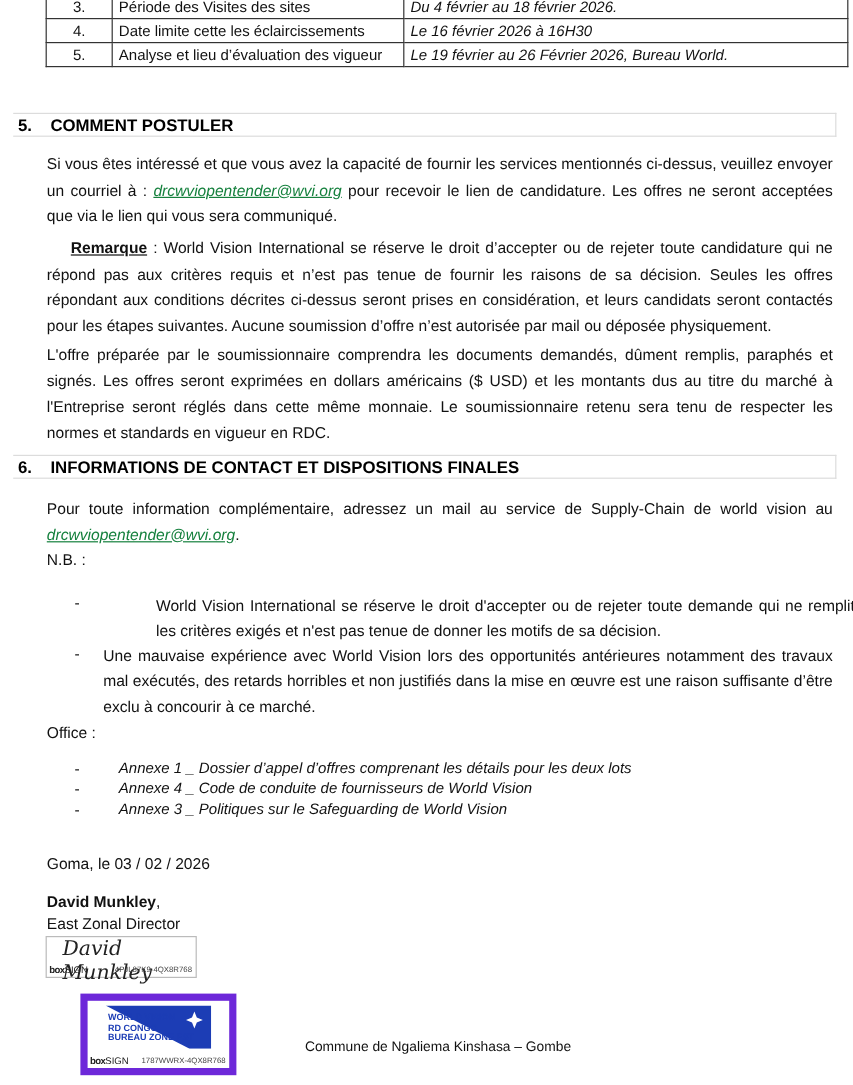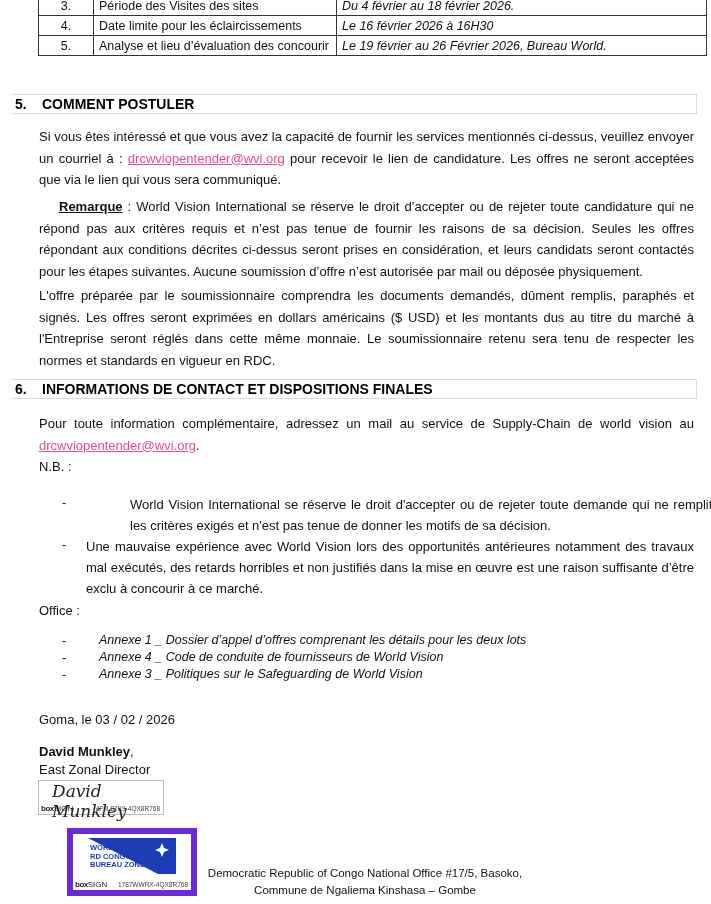--- a/index.html
+++ b/index.html
@@ -24,21 +24,21 @@
     position:absolute; left:11px; width:685px; height:18px;
     border:1px solid #dcdcdc; border-left:none;
     color:#000000; font-weight:bold; font-size:14px; line-height:18px;
   }
   .sec-head .n { display:inline-block; width:27px; padding-left:4px; }
 
   p.para {
     position:absolute; left:39px; width:655px; margin:0;
     line-height:21.5px; text-align:justify; font-size:13px;
   }
-  a.mail { color:#ec4899; text-decoration:underline; }
+  a.mail { color:#15803d; text-decoration:underline;font-style:italic; }
   .rem { font-weight:bold; text-decoration:underline;margin-left:20px; }
 
   .bullet { position:absolute; left:62px; font-size:13px; }
   .bullet-text { position:absolute; left:86px; width:608px; line-height:21px; text-align:justify; margin:0; }
   .annex-item { position:absolute; left:86px; font-style:italic; font-size:12.5px;margin-left:13px; }
 
   .sigbox {
     position:absolute; left:38px; top:780px; width:124px; height:33px;
     border:1px solid #bbb; background:#fff;
   }
@@ -60,26 +60,26 @@
 
 <table class="sched">
   <tbody>
       <tr>
     <td class="num">3.</td>
     <td class="label">Période des Visites des sites</td>
     <td class="val">Du 4 février au 18 février 2026.</td>
   </tr>
   <tr>
     <td class="num">4.</td>
-    <td class="label">Date limite pour les éclaircissements</td>
+    <td class="label">Date limite cette les éclaircissements</td>
     <td class="val">Le 16 février 2026 à 16H30</td>
   </tr>
   <tr>
     <td class="num">5.</td>
-    <td class="label">Analyse et lieu d’évaluation des concourir</td>
+    <td class="label">Analyse et lieu d’évaluation des vigueur</td>
     <td class="val">Le 19 février au 26 Février 2026, Bureau World.</td>
   </tr>
 </tbody>
   </table>
 
 <div class="sec-head" style="top:94px;">
   <span class="n">5.</span><span>COMMENT POSTULER</span>
 </div>
 
 <p class="para" style="top:126px;"><span>Si vous êtes intéressé et que vous avez la capacité de fournir les services mentionnés ci-dessus, veuillez envoyer un courriel à : </span><a class="mail">drcwviopentender@wvi.org</a><span> pour recevoir le lien de candidature. Les offres ne seront acceptées que via le lien qui vous sera communiqué.</span></p>
@@ -128,15 +128,14 @@
   <div class="stamp-text">
     <div>WORLD VISION</div>
     <div>RD CONGO</div>
     <div>BUREAU ZONE EST</div>
   </div>
   <span class="boxsign"><b>box</b><span>SIGN</span></span>
   <span class="sigid">1787WWRX-4QX8R768</span>
 </div>
 
 <div class="footer" style="top:865px;">
-  <div>Democratic Republic of Congo National Office #17/5, Basoko,</div>
   <div>Commune de Ngaliema Kinshasa – Gombe</div>
 </div>
 
 </body></html>

